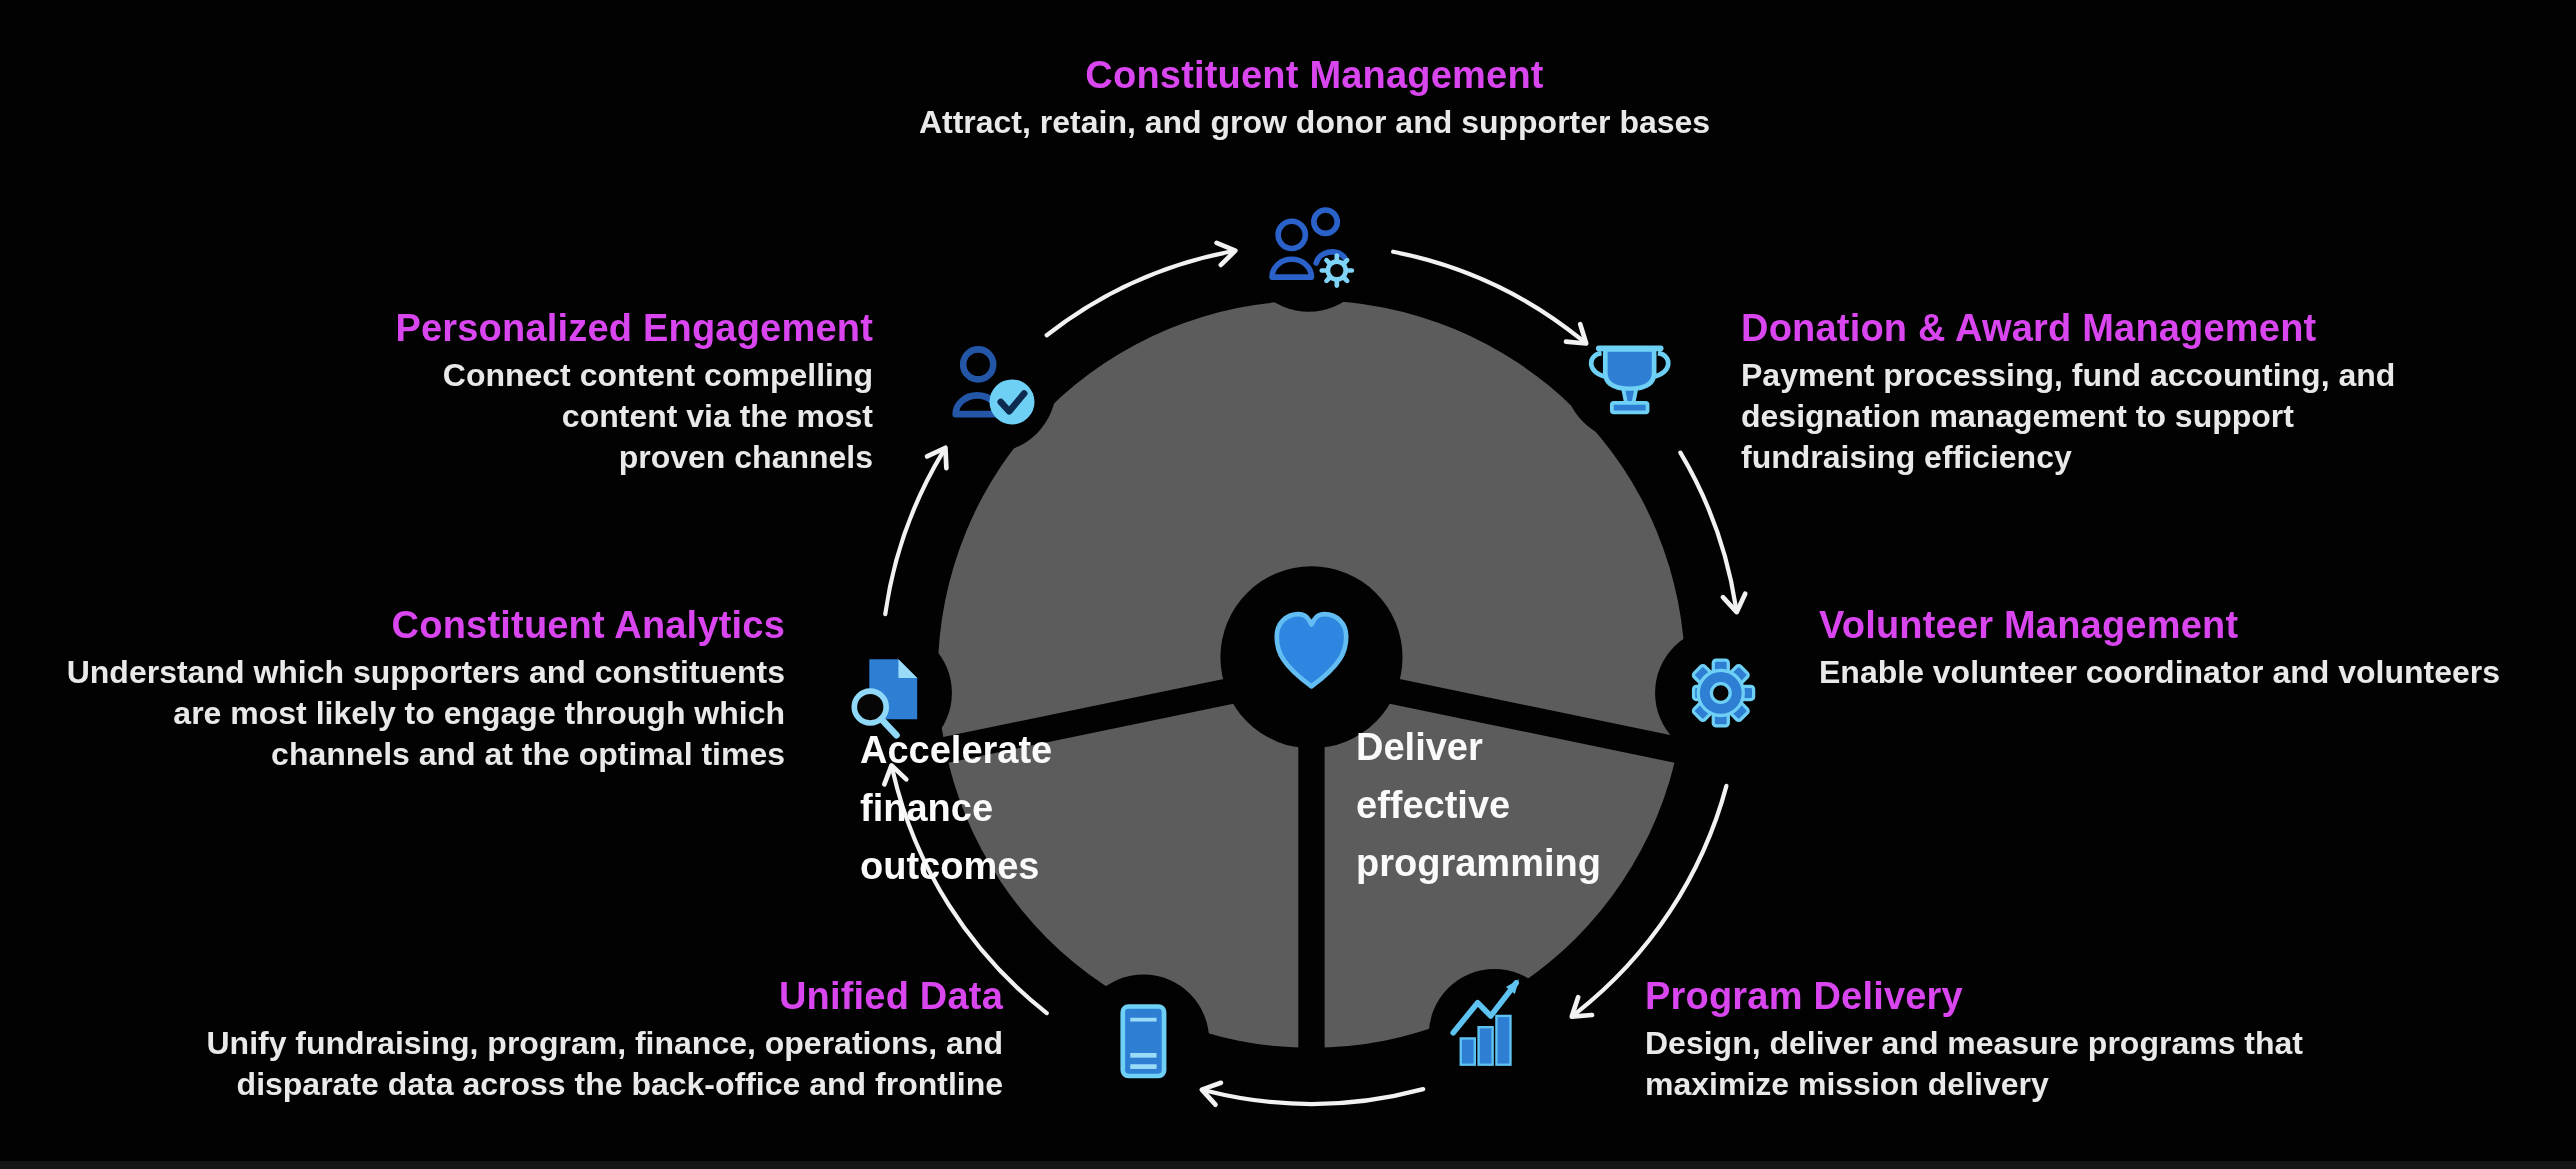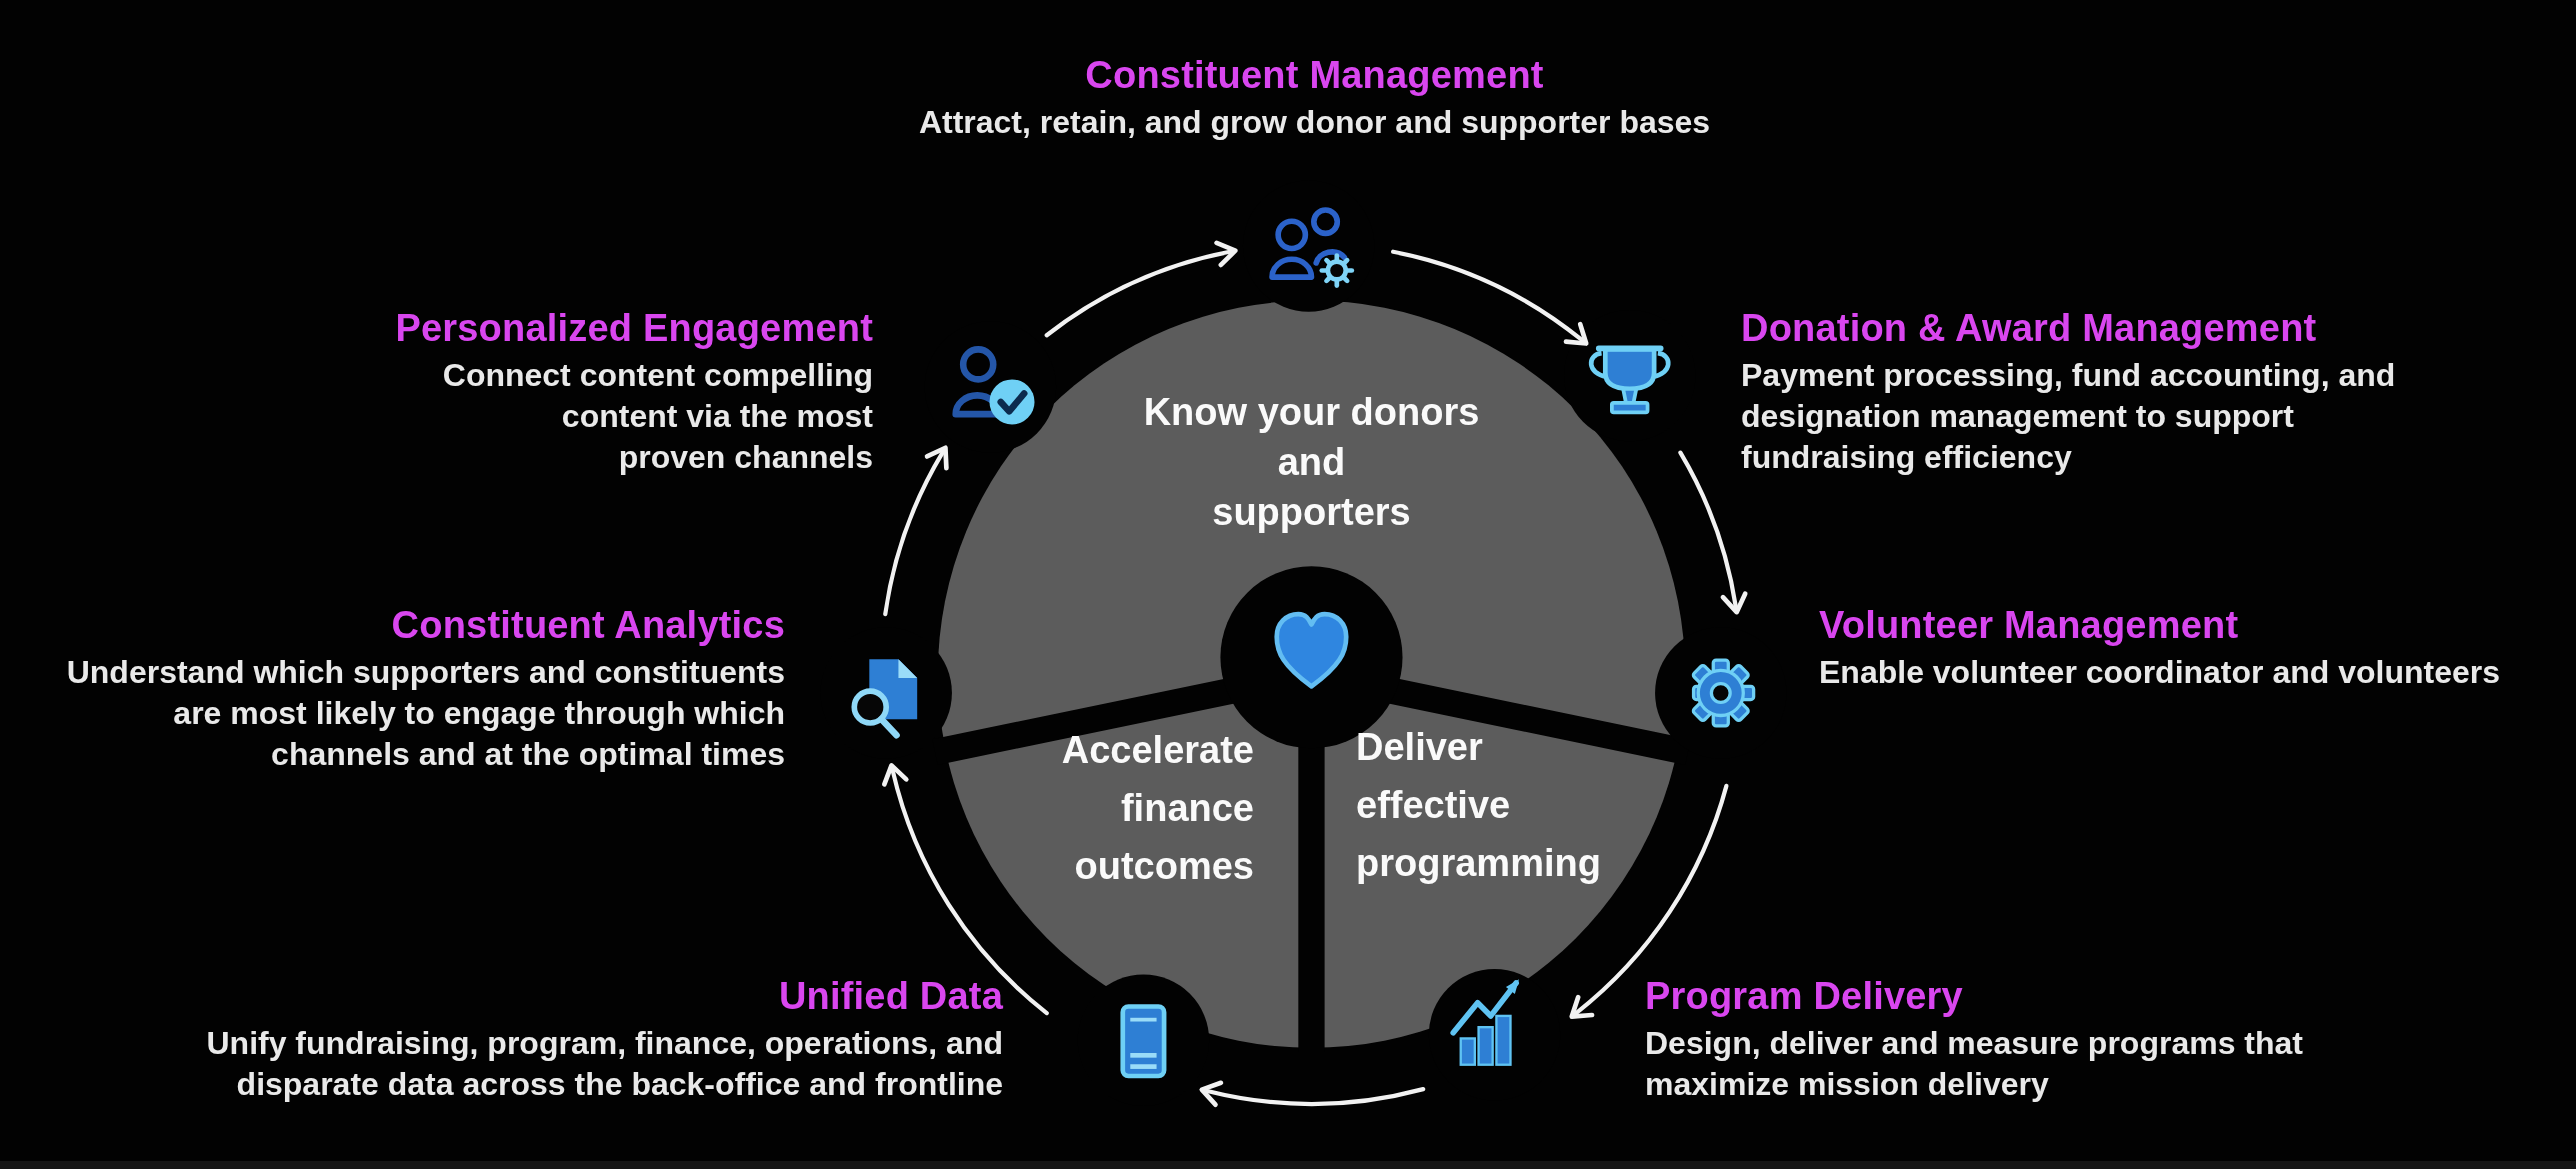--- a/index.html
+++ b/index.html
@@ -16,21 +16,21 @@
   }
   .label .body{
     font-size:32px;font-weight:600;color:#e9e9e9;line-height:41px;margin-top:3.8px;
   }
   .align-r{text-align:right;}
   .align-c{text-align:center;}
   .center-seg{
     position:absolute;z-index:6;color:#fafafa;font-weight:700;font-size:38px;
   }
   #c-know{left:1030px;top:387px;width:563px;text-align:center;line-height:50px;}
-  #c-accelerate{right:1322px;top:721px;width:394px;text-align:right;line-height:58px;}
+  #c-accelerate{right:1322px;top:721px;width:394px;text-align:left;line-height:58px;}
   #c-deliver{left:1356px;top:718px;width:432px;text-align:left;line-height:58px;}
   #s-constituent-management{left:892px;top:53px;width:845px;}
   #s-donation-award{left:1741px;top:306px;width:807px;}
   #s-volunteer-management{left:1819px;top:603px;width:751px;}
   #s-program-delivery{left:1645px;top:974px;width:770px;}
   #s-unified-data{right:1573px;top:974px;width:864px;}
   #s-constituent-analytics{right:1791px;top:603px;width:789px;}
   #s-personalized-engagement{right:1703px;top:306px;width:676px;}
   #bottom-strip{
     position:absolute;left:0;bottom:0;width:100%;height:9.4px;background:#151515;z-index:2;
@@ -152,25 +152,20 @@
     </g>
 
     <g>
       <circle cx="1042" cy="388" r="16" fill="none" stroke="#2456a8" stroke-width="7"></circle>
       <path d="M1018 441 a23 20 0 0 1 46 0 Z" fill="none" stroke="#2456a8" stroke-width="7" stroke-linejoin="round"></path>
       <circle cx="1078" cy="428" r="24" fill="#6fd0f5"></circle>
       <path d="M1066 428 L1075 438 L1091 419" fill="none" stroke="#0c2b4e" stroke-width="7" stroke-linecap="round" stroke-linejoin="round"></path>
     </g>
   </svg>
 
-  <div id="c-know" class="center-seg">
-    <div>Know your donors</div>
-    <div>and</div>
-    <div>supporters</div>
-  </div>
   <div id="c-accelerate" class="center-seg">
     <div>Accelerate</div>
     <div>finance</div>
     <div>outcomes</div>
   </div>
   <div id="c-deliver" class="center-seg">
     <div>Deliver</div>
     <div>effective</div>
     <div>programming</div>
   </div>

